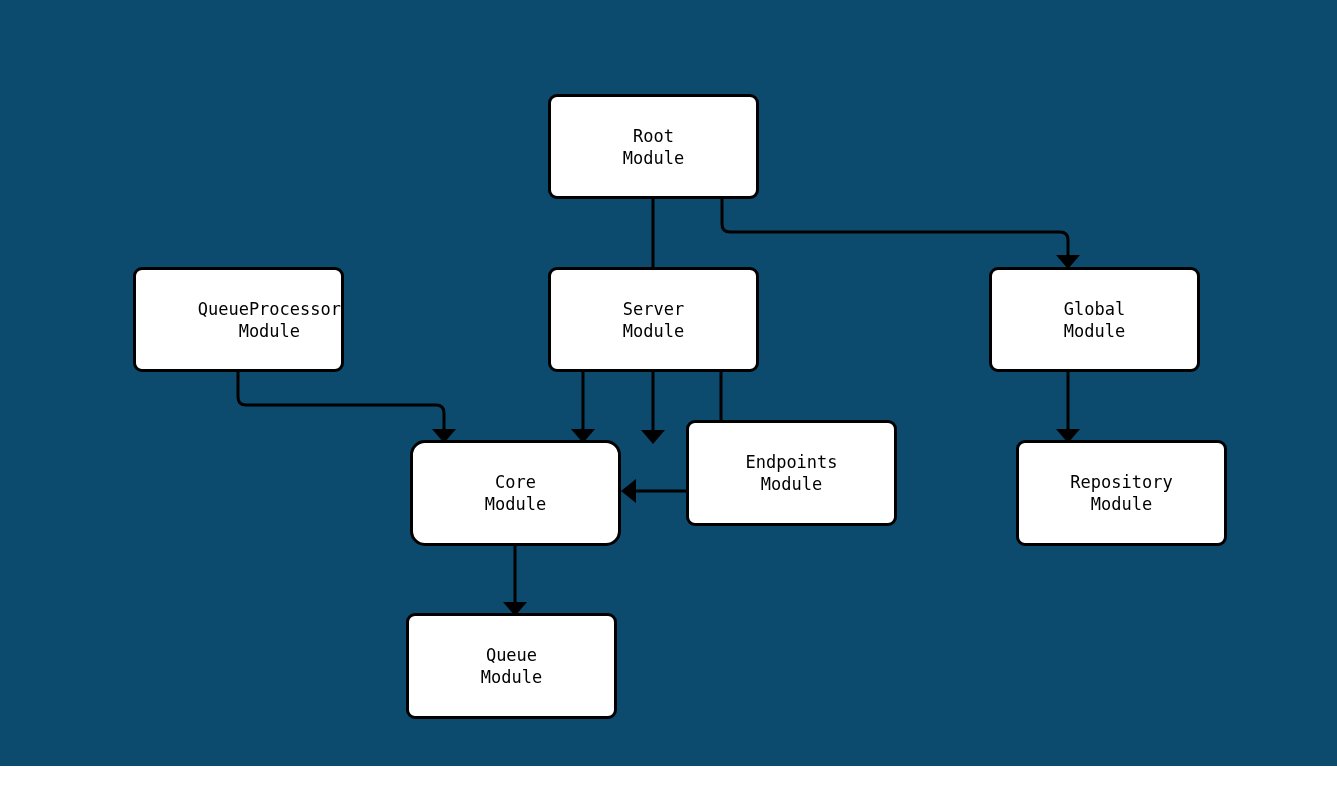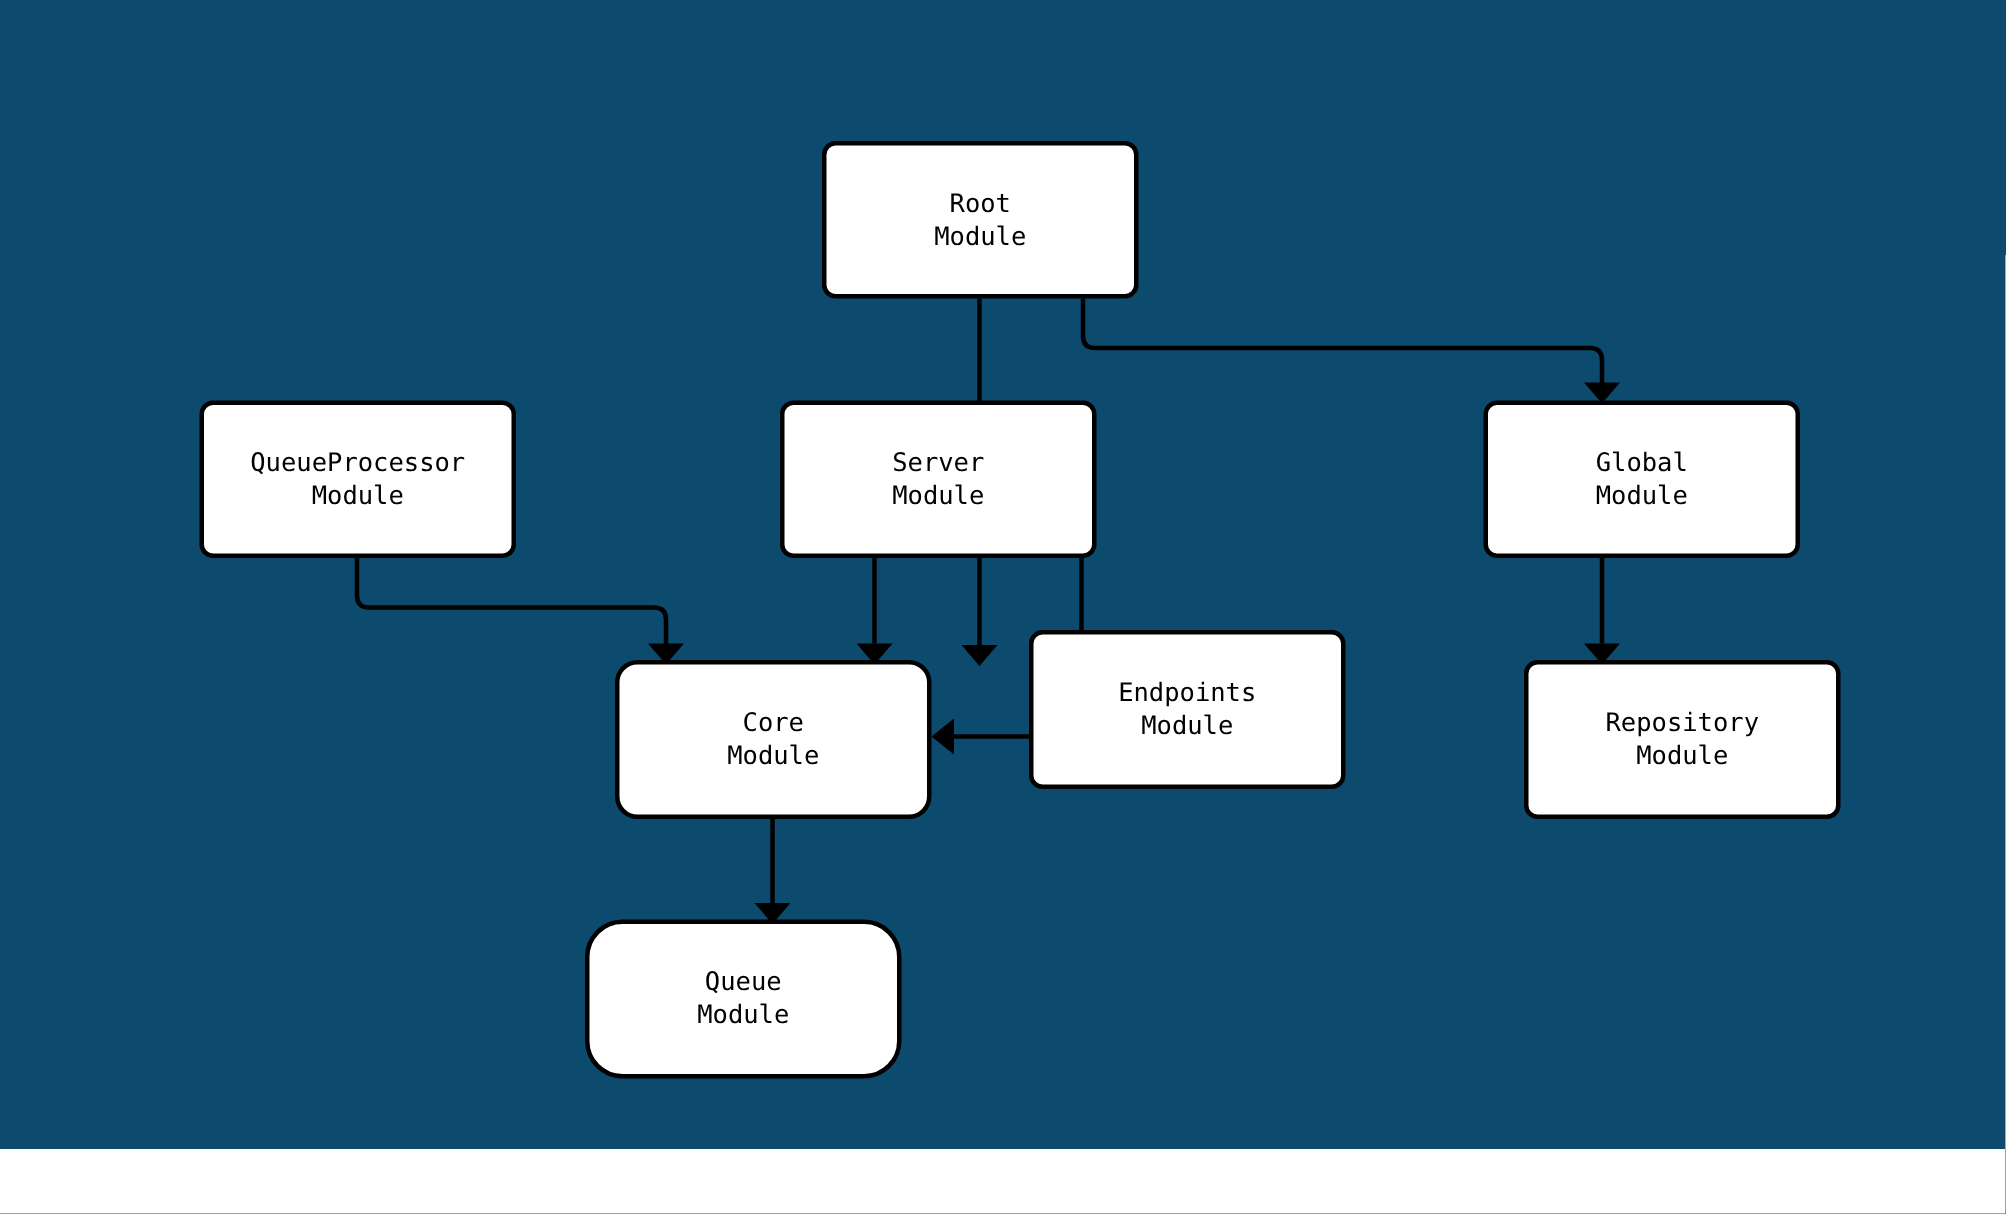--- a/index.html
+++ b/index.html
@@ -98,26 +98,26 @@
       <line x1="515" y1="546" x2="515" y2="602" stroke="#000000" stroke-width="3"></line>
       <path d="M 503 602 L 527 602 L 515 616 Z" fill="#000000"></path>
     </g>
   </svg>
 
   <div class="node" id="node-root" style="left:548px; top:94px; width:211px; height:105px;">
     <span class="node-label">Root
 Module</span>
   </div>
 
-  <div class="node" id="node-queueprocessor" style="left:133px; top:267px; width:211px; height:105px;">
+  <div class="node" id="node-queueprocessor" style="left:133px; top:267px; width:211px; height:105px;justify-content:flex-end;">
     <span class="node-label">QueueProcessor
 Module</span>
   </div>
 
-  <div class="node" id="node-server" style="left:520px; top:267px; width:211px; height:105px;">
+  <div class="node" id="node-server" style="left:548px; top:267px; width:211px; height:105px;">
     <span class="node-label">Server
 Module</span>
   </div>
 
   <div class="node" id="node-global" style="left:989px; top:267px; width:211px; height:105px;">
     <span class="node-label">Global
 Module</span>
   </div>
 
   <div class="node" id="node-core" style="left:410px; top:440px; width:211px; height:106px;border-radius:15px;">
@@ -128,18 +128,18 @@
   <div class="node" id="node-endpoints" style="left:686px; top:420px; width:211px; height:106px;">
     <span class="node-label">Endpoints
 Module</span>
   </div>
 
   <div class="node" id="node-repository" style="left:1016px; top:440px; width:211px; height:106px;">
     <span class="node-label">Repository
 Module</span>
   </div>
 
-  <div class="node" id="node-queue" style="left:390px; top:613px; width:211px; height:106px;border-radius:25px;">
+  <div class="node" id="node-queue" style="left:406px; top:613px; width:211px; height:106px;">
     <span class="node-label">Queue
 Module</span>
   </div>
 
 </div>
 
 </body></html>

